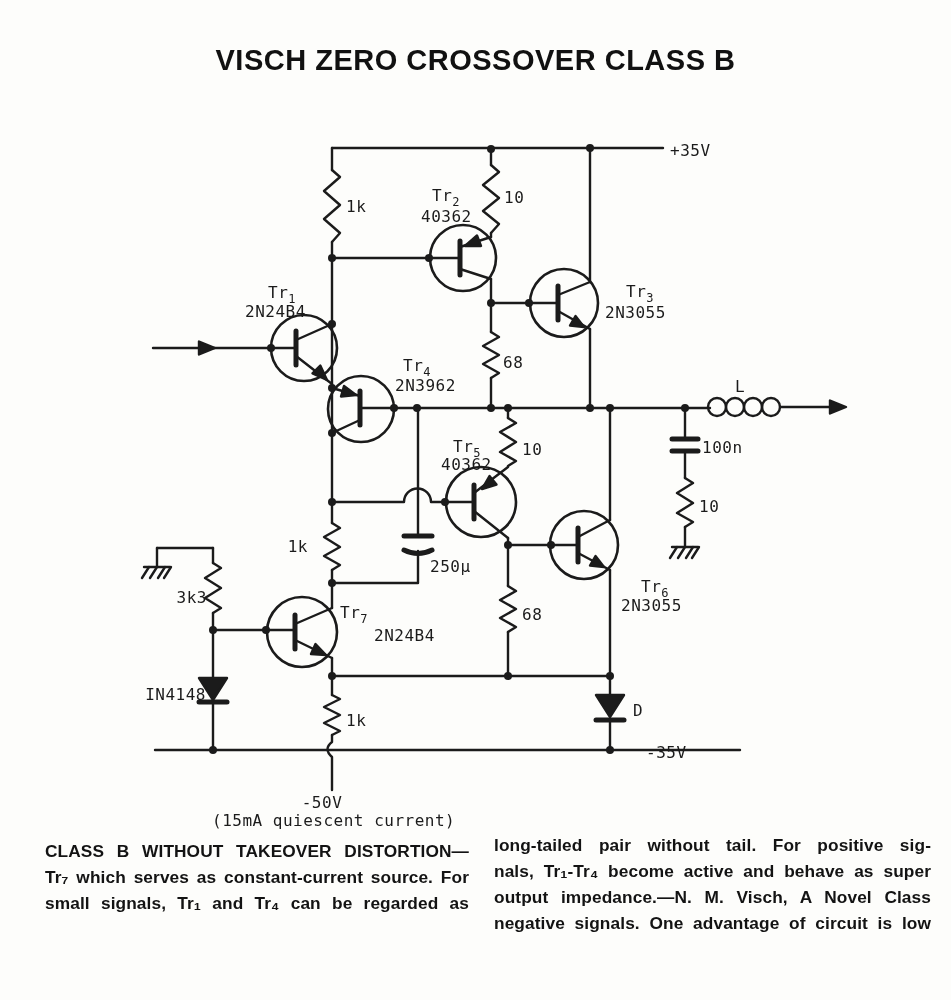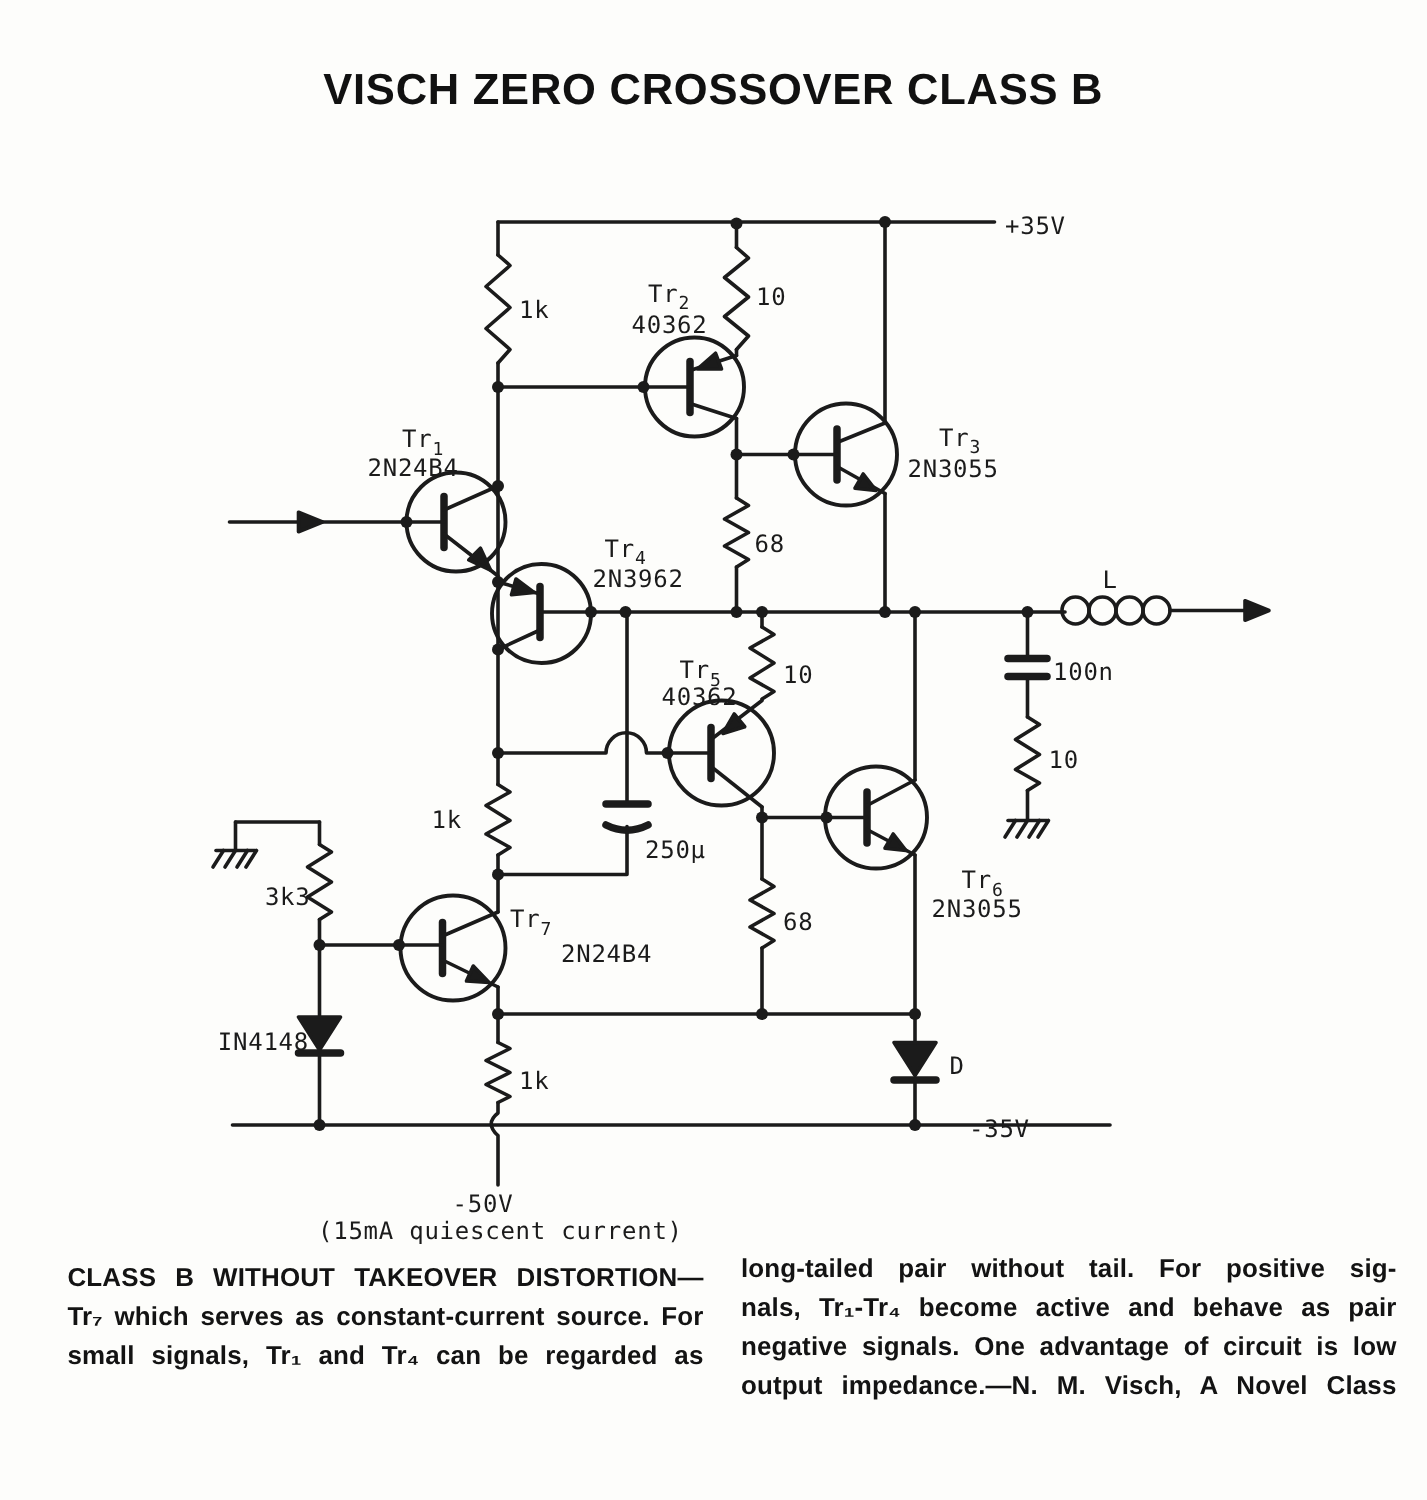--- a/index.html
+++ b/index.html
@@ -309,16 +309,16 @@
 </svg>
 
 <div class="cap cap-left">
   <div class="jl">CLASS B WITHOUT TAKEOVER DISTORTION—</div>
   <div class="jl">Tr₇ which serves as constant-current source. For</div>
   <div class="jl">small signals, Tr₁ and Tr₄ can be regarded as</div>
 </div>
 
 <div class="cap cap-right">
   <div class="jl">long-tailed pair without tail. For positive sig-</div>
-  <div class="jl">nals, Tr₁-Tr₄ become active and behave as pair</div>
+  <div class="jl">nals, Tr₁-Tr₄ become active and behave as super</div>
+  <div class="jl">output impedance.—N. M. Visch, A Novel Class</div>
   <div class="jl">negative signals. One advantage of circuit is low</div>
-  <div class="jl">output impedance.—N. M. Visch, A Novel Class</div>
 </div>
 
 </body></html>

